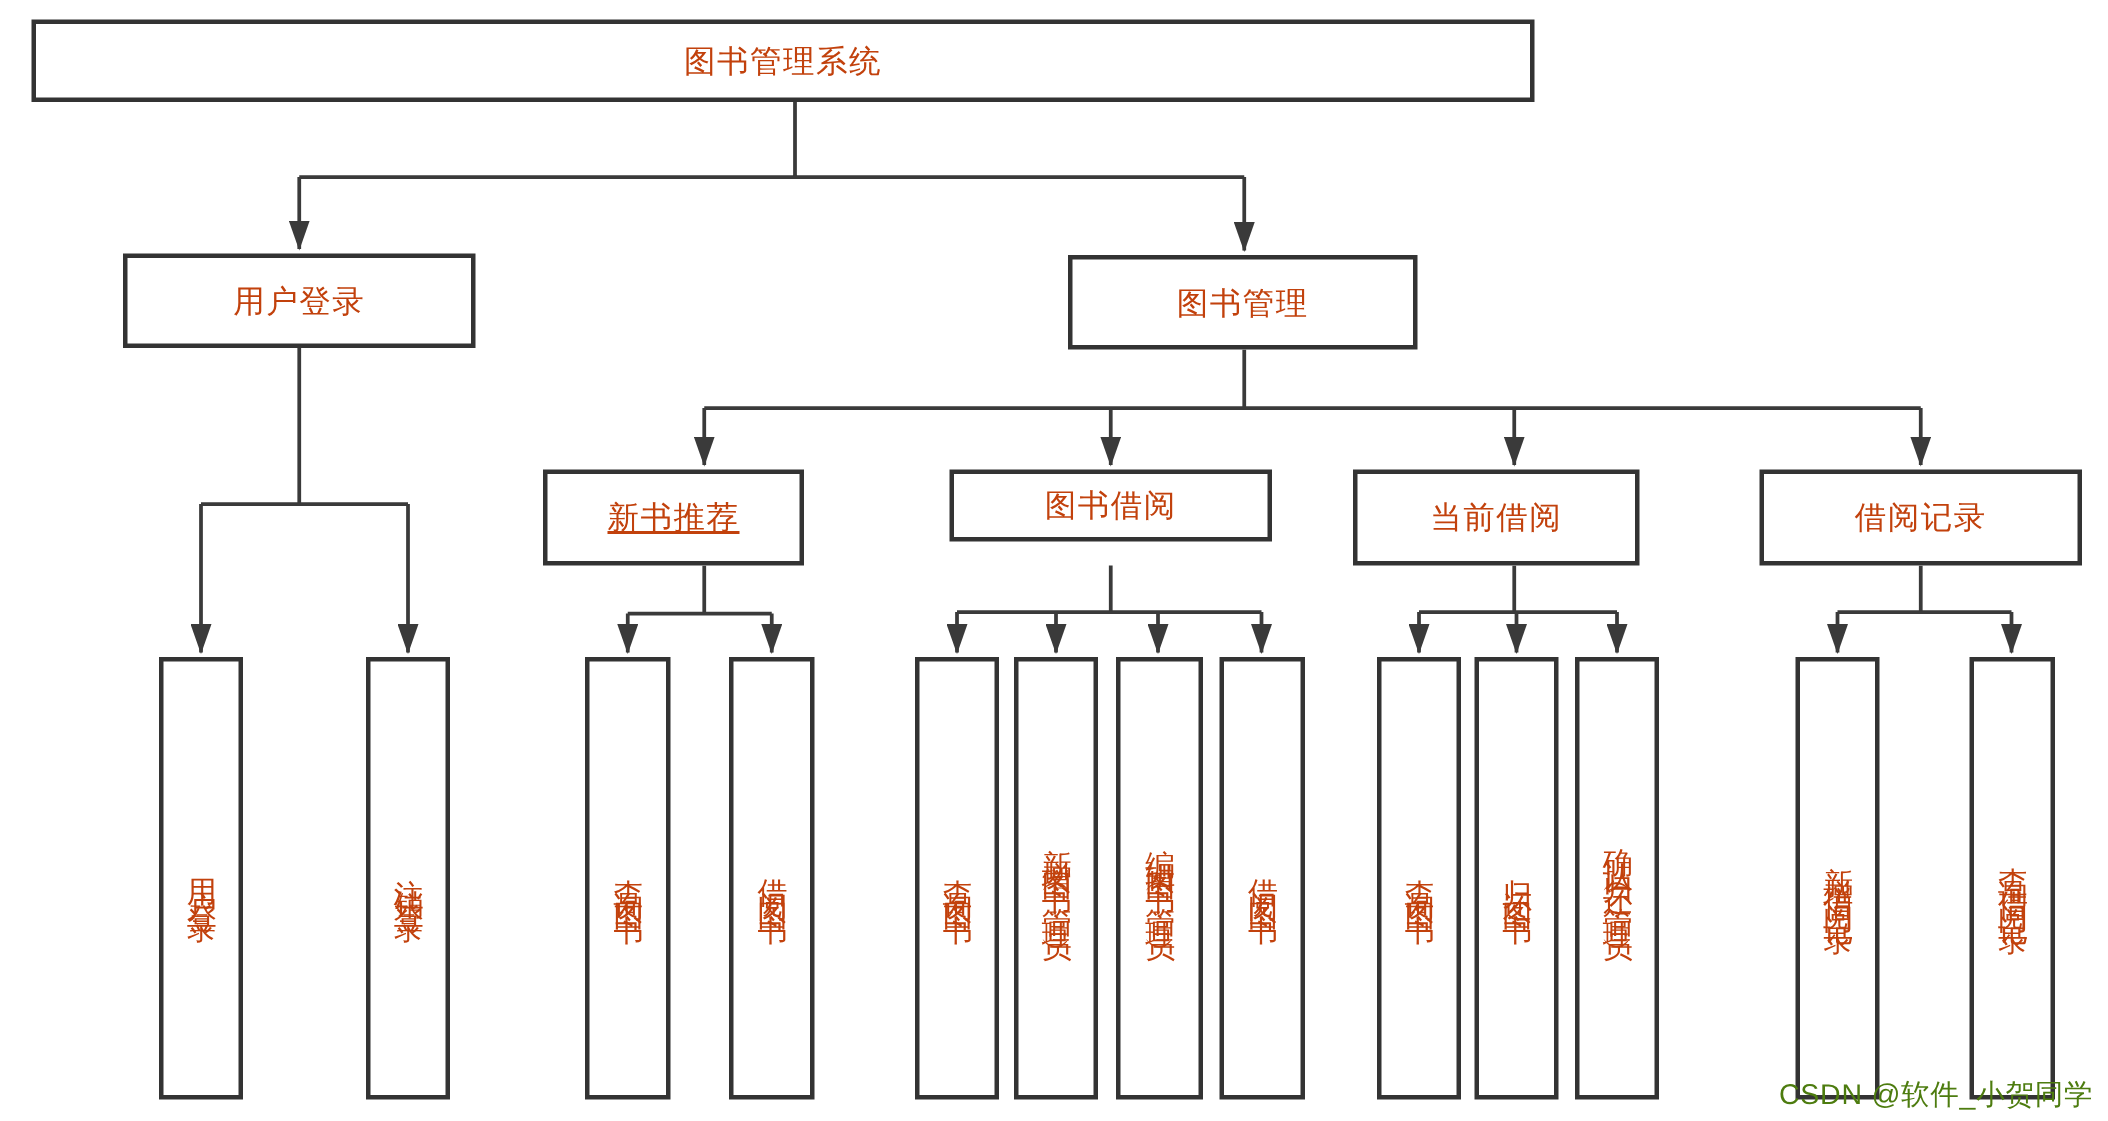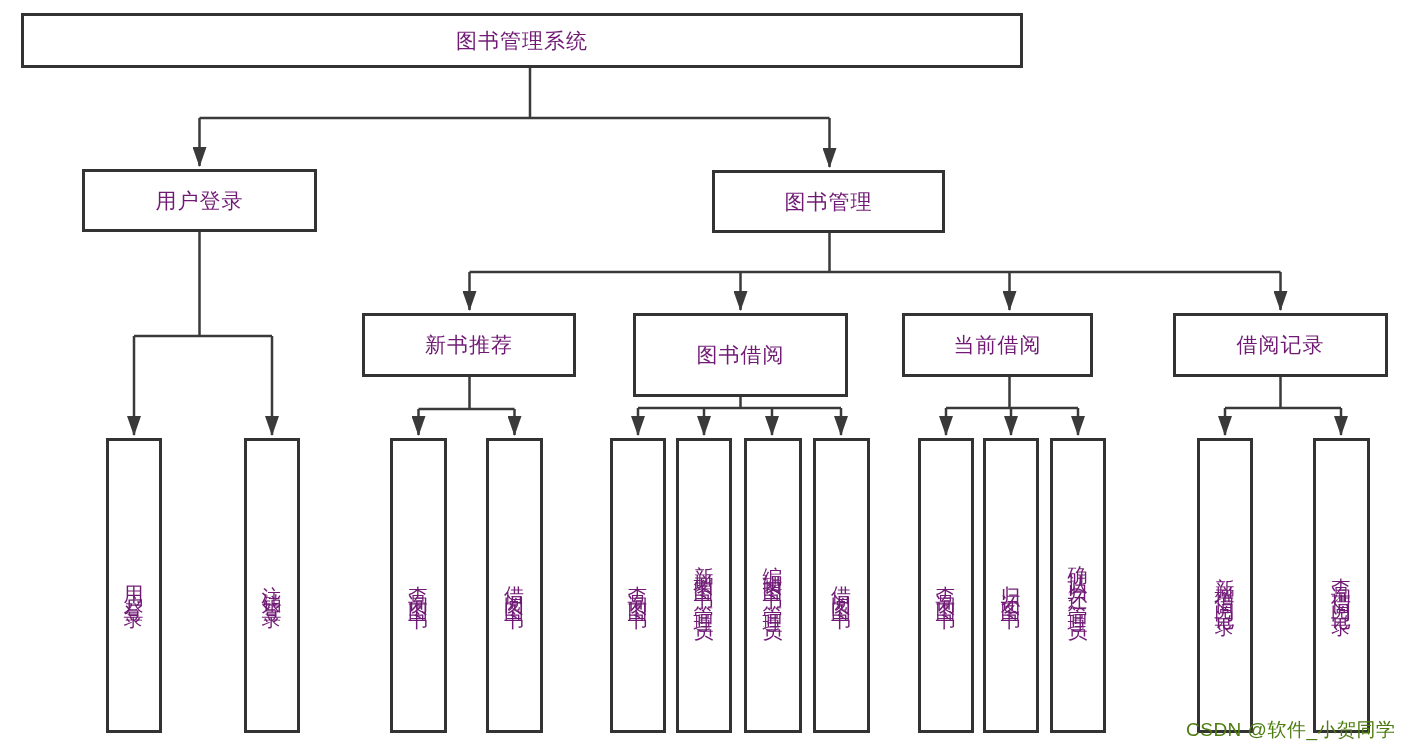--- a/index.html
+++ b/index.html
@@ -18,21 +18,21 @@
   }
   .hbox, .vbox {
     position: absolute;
     box-sizing: border-box;
     background: #ffffff;
     border: 3px solid #333333;
     display: flex;
     align-items: center;
     justify-content: center;
     z-index: 1;
-    color: #701a75;
+    color: #c2410c;
   }
   .hbox {
     font-size: 21px;
     letter-spacing: 1px;
     white-space: nowrap;
   }
   .vbox .vtext {
     writing-mode: vertical-rl;
     text-orientation: mixed;
     font-size: 20px;
@@ -97,22 +97,22 @@
       <line x1="1225" y1="408" x2="1225" y2="435" marker-end="url(#arrow)"></line>
       <line x1="1341" y1="408" x2="1341" y2="435" marker-end="url(#arrow)"></line>
     </g>
   </svg>
 
   <div class="hbox" style="left:21px; top:13px; width:1002px; height:55px;">图书管理系统</div>
 
   <div class="hbox" style="left:82px; top:169px; width:235px; height:63px;">用户登录</div>
   <div class="hbox" style="left:712px; top:170px; width:233px; height:63px;">图书管理</div>
 
-  <div class="hbox" style="left:362px; top:313px; width:214px; height:64px;">新书推荐</div>
-  <div class="hbox" style="left:633px; top:313px; width:215px; height:84px;">图书借阅</div>
+  <div class="hbox" style="left:362px; top:313px; width:174px; height:64px;text-decoration:underline;">新书推荐</div>
+  <div class="hbox" style="left:633px; top:313px; width:215px; height:48px;">图书借阅</div>
   <div class="hbox" style="left:902px; top:313px; width:191px; height:64px;">当前借阅</div>
   <div class="hbox" style="left:1173px; top:313px; width:215px; height:64px;">借阅记录</div>
 
   <div class="vbox" style="left:106px; top:438px; width:56px; height:295px;">
     <span class="vtext">用户登录</span>
   </div>
   <div class="vbox" style="left:244px; top:438px; width:56px; height:295px;">
     <span class="vtext">注销登录</span>
   </div>
 

